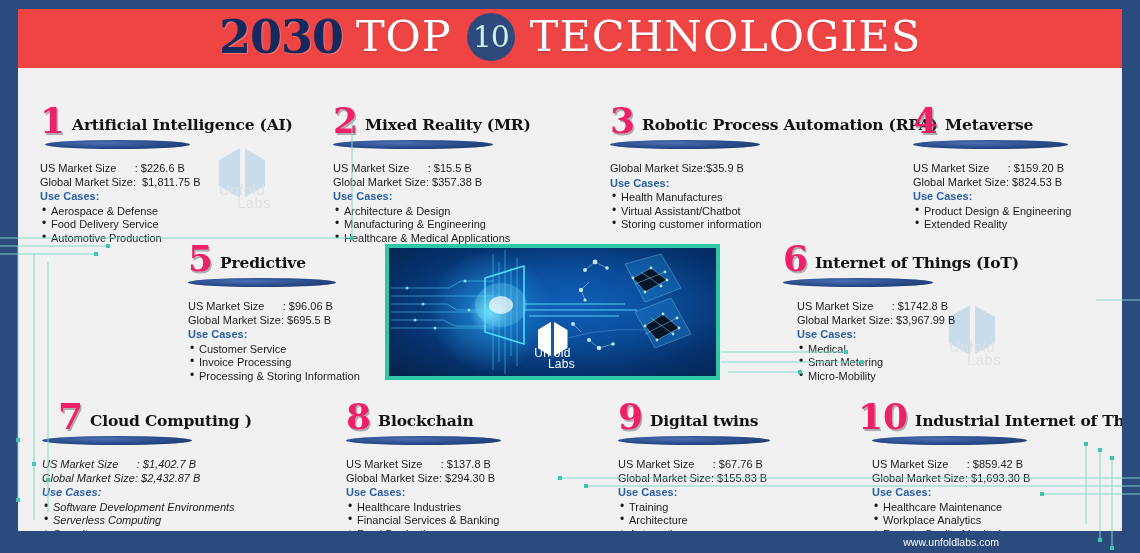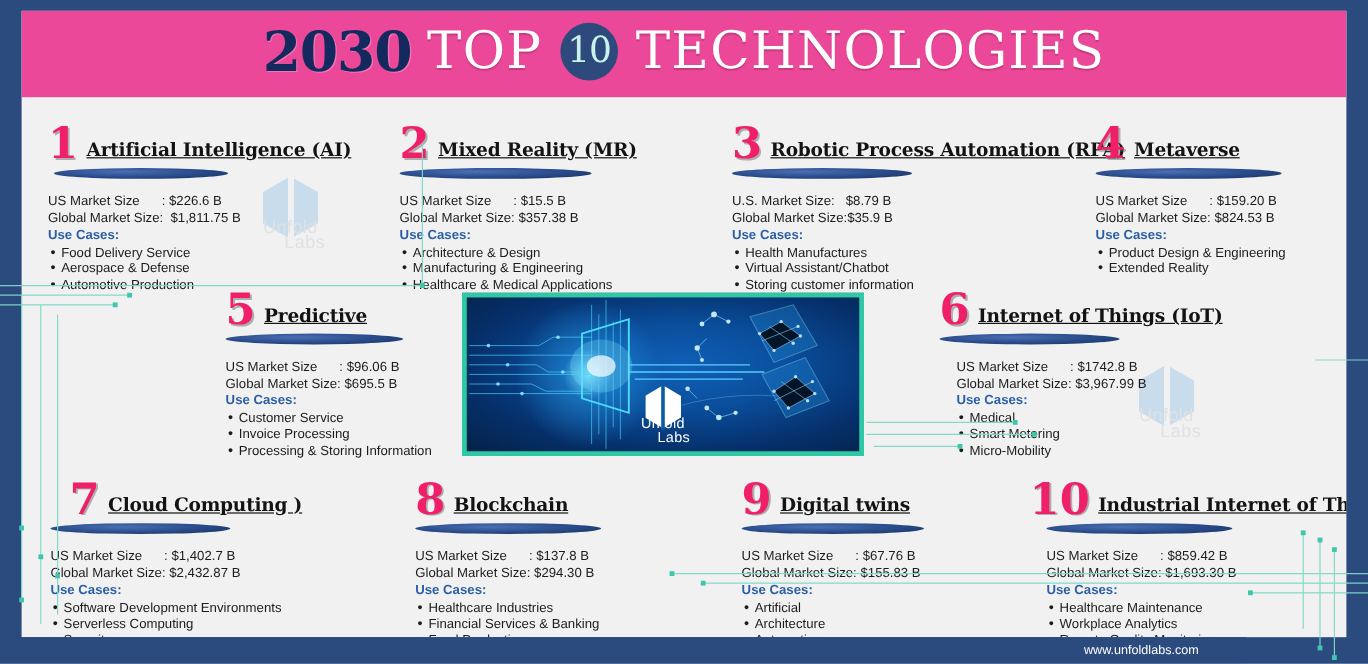--- a/index.html
+++ b/index.html
@@ -11,22 +11,22 @@
   .poster{position:relative;width:1140px;height:553px;background:#2b4a7d;overflow:hidden;}
 
   
   .canvas{
     position:absolute;left:18px;top:9px;width:1104px;height:522px;
     background:#f1f1f1;overflow:hidden;
   }
 
   
   .banner{
-    position:absolute;left:0;top:0;width:1104px;height:72px;
-    background:#ec4899;
+    position:absolute;left:0;top:0;width:1104px;height:59px;
+    background:#ef4444;
     display:flex;align-items:center;justify-content:center;
   }
   .banner-inner{display:flex;align-items:center;gap:13px;transform:translateY(-2px);}
   .yr{
     font-family:"DejaVu Serif", serif;font-weight:700;font-size:46px;
     color:#14295e;letter-spacing:-1px;line-height:1;
     text-shadow:1px 1px 0 rgba(255,255,255,.25);
   }
   .tw{
     font-family:"DejaVu Serif", serif;font-size:43px;line-height:1;
@@ -61,21 +61,21 @@
 
   
   .item{position:absolute;}
   .item-head{display:flex;align-items:flex-end;gap:7px;height:34px;}
   .num{
     font-family:"DejaVu Serif", serif;font-weight:700;font-size:36px;line-height:30px;
     color:#f01f6a;text-shadow:1.5px 1.5px 0 rgba(90,90,90,.45);
   }
   .title{
     font-family:"DejaVu Serif", serif;font-weight:700;font-size:15.5px;line-height:17px;
-    color:#131313;padding-bottom:2px;letter-spacing:-.2px;white-space:nowrap;text-decoration:underline;
+    color:#131313;padding-bottom:2px;letter-spacing:-.2px;white-space:nowrap;
   }
   .rule{
     margin-top:5px;height:9px;border-radius:50%;
     background:radial-gradient(ellipse at 38% 40%, #3f64a8 0%, #21417c 45%, #1b3straw 60%, #17325f 100%);
     background:radial-gradient(ellipse at 40% 35%, #4a6fb3 0%, #2a4c8c 50%, #16305c 100%);
   }
   .facts{margin-top:13px;font-size:11px;line-height:13.6px;color:#1b1b1b;}
   .facts .row{white-space:pre;}
   .uc{color:#2a5fa5;font-weight:700;font-size:11px;margin-top:1px;}
   .bullets{margin:1px 0 0 0;padding:0;list-style:none;}
@@ -236,22 +236,22 @@
       <div class="item-head">
         <span class="num">1</span>
         <span class="title">Artificial Intelligence (AI)</span>
       </div>
       <div class="rule" style="width:145px;margin-left:5px;"></div>
       <div class="facts">
         <div class="row">US Market Size      : $226.6 B</div>
         <div class="row">Global Market Size:  $1,811.75 B</div>
         <div class="uc">Use Cases:</div>
         <ul class="bullets">
+          <li>Aerospace &amp; Defense</li>
           <li>Food Delivery Service</li>
-          <li>Aerospace &amp; Defense</li>
           <li>Automotive Production</li>
         </ul>
       </div>
     </div>
 
     <div class="item" style="left:315px;top:92px;width:290px;">
       <div class="item-head">
         <span class="num">2</span>
         <span class="title">Mixed Reality (MR)</span>
       </div>
@@ -268,21 +268,20 @@
       </div>
     </div>
 
     <div class="item" style="left:592px;top:92px;width:300px;">
       <div class="item-head">
         <span class="num">3</span>
         <span class="title">Robotic Process Automation (RPA)</span>
       </div>
       <div class="rule" style="width:150px;margin-left:0;"></div>
       <div class="facts">
-        <div class="row">U.S. Market Size:   $8.79 B</div>
         <div class="row">Global Market Size:$35.9 B</div>
         <div class="uc">Use Cases:</div>
         <ul class="bullets">
           <li>Health Manufactures</li>
           <li>Virtual Assistant/Chatbot</li>
           <li>Storing customer information</li>
         </ul>
       </div>
     </div>
 
@@ -338,21 +337,21 @@
         </ul>
       </div>
     </div>
 
     <div class="item" style="left:40px;top:388px;width:280px;">
       <div class="item-head">
         <span class="num">7</span>
         <span class="title">Cloud Computing )</span>
       </div>
       <div class="rule" style="width:150px;margin-left:-16px;"></div>
-      <div class="facts" style="margin-left:-16px;">
+      <div class="facts" style="margin-left:-16px;font-style:italic;">
         <div class="row">US Market Size      : $1,402.7 B</div>
         <div class="row">Global Market Size: $2,432.87 B</div>
         <div class="uc">Use Cases:</div>
         <ul class="bullets">
           <li>Software Development Environments</li>
           <li>Serverless Computing</li>
           <li>Security</li>
         </ul>
       </div>
     </div>
@@ -379,21 +378,21 @@
       <div class="item-head">
         <span class="num">9</span>
         <span class="title">Digital twins</span>
       </div>
       <div class="rule" style="width:152px;margin-left:0;"></div>
       <div class="facts">
         <div class="row">US Market Size      : $67.76 B</div>
         <div class="row">Global Market Size: $155.83 B</div>
         <div class="uc">Use Cases:</div>
         <ul class="bullets">
-          <li>Artificial</li>
+          <li>Training</li>
           <li>Architecture</li>
           <li>Automotive</li>
         </ul>
       </div>
     </div>
 
     <div class="item" style="left:840px;top:388px;width:265px;">
       <div class="item-head">
         <span class="num">10</span>
         <span class="title">Industrial Internet of Things (IIoT)</span>

